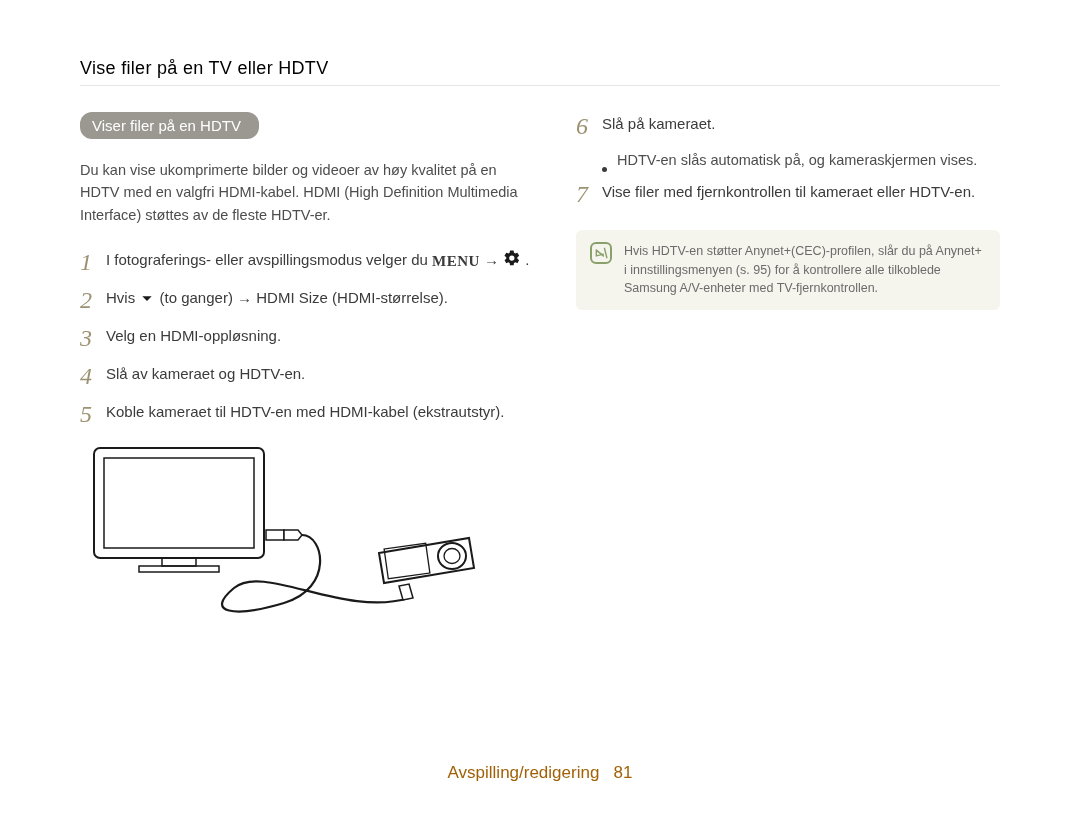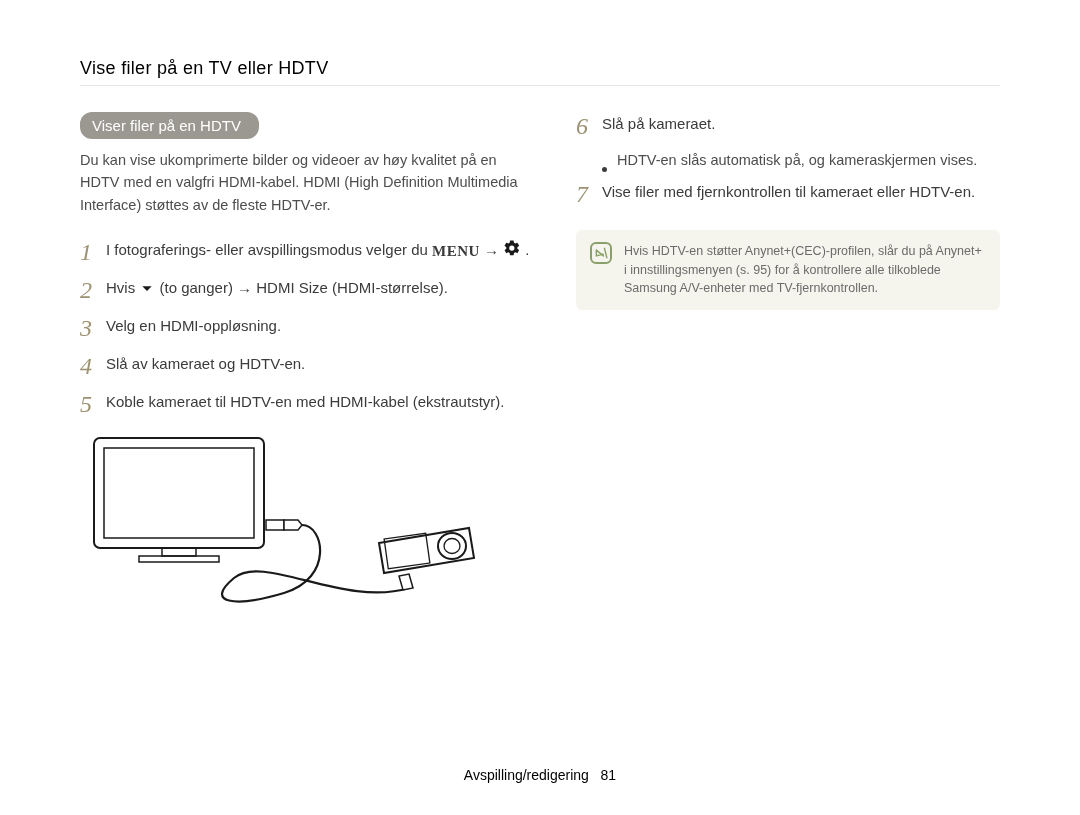--- a/index.html
+++ b/index.html
@@ -35,21 +35,21 @@
   .col-right {
     width: 424px;
   }
   .pill {
     display: inline-block;
     background: #9a9890;
     color: #ffffff;
     font-size: 15px;
     padding: 5px 18px 5px 12px;
     border-radius: 12px;
-    margin-bottom: 10px;
+    margin-bottom: 20px;
   }
   .intro {
     font-size: 14.5px;
     line-height: 1.55;
     color: #4d4d4d;
     margin-bottom: 22px;
     font-weight: 300;
   }
   .step-row {
     display: flex;
@@ -122,22 +122,22 @@
   .illustration {
     margin-top: 12px;
     margin-left: 4px;
   }
   .footer {
     position: absolute;
     bottom: 32px;
     left: 0;
     width: 1080px;
     text-align: center;
-    font-size: 14px;
-    color: #000000;
+    font-size: 17px;
+    color: #a16207;
     font-weight: 300;
   }
 </style>
 </head>
 <body>
 
 <div class="header-text">Vise filer på en TV eller HDTV</div>
 <div class="header-underline"></div>
 
 <div class="columns">

